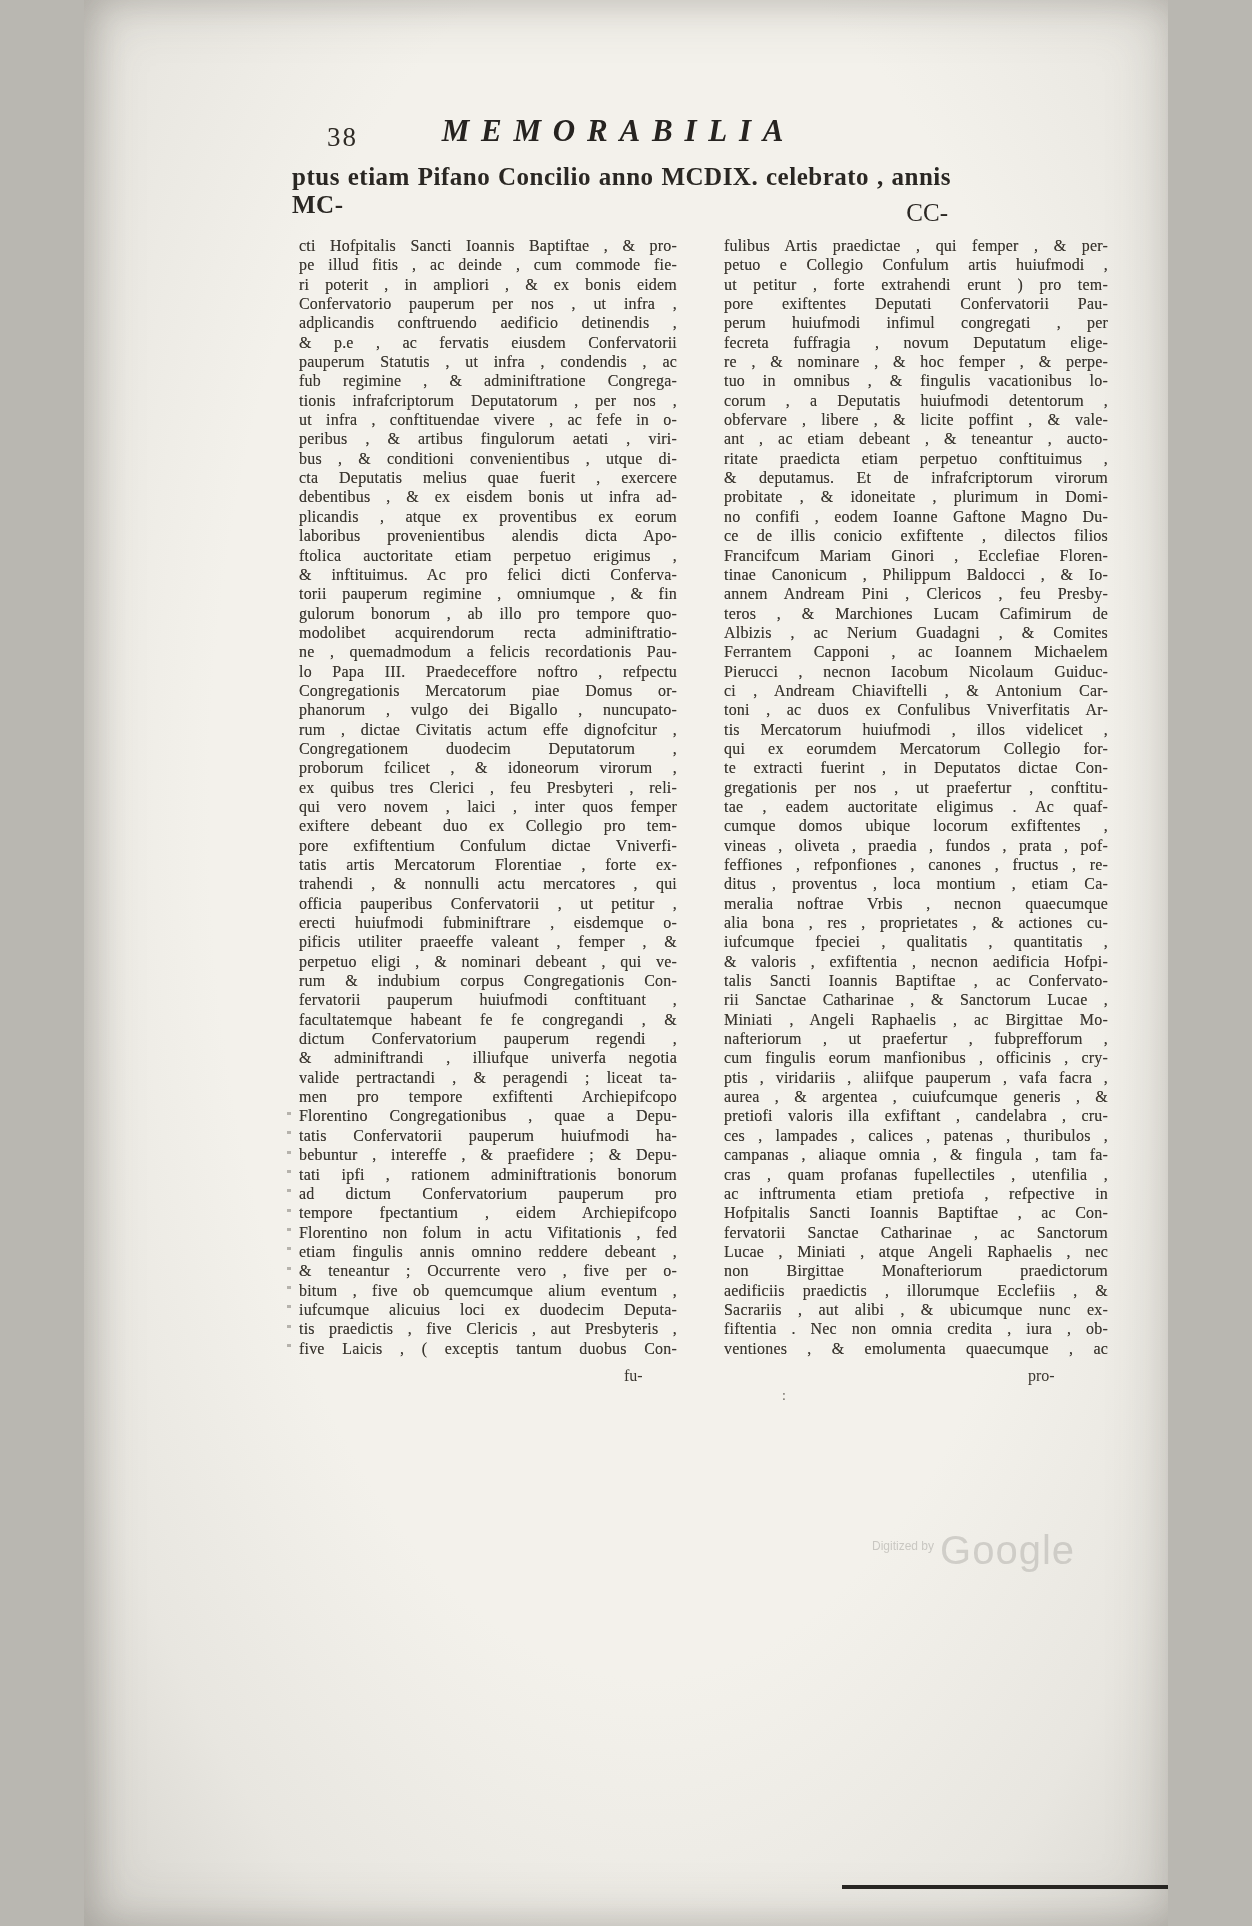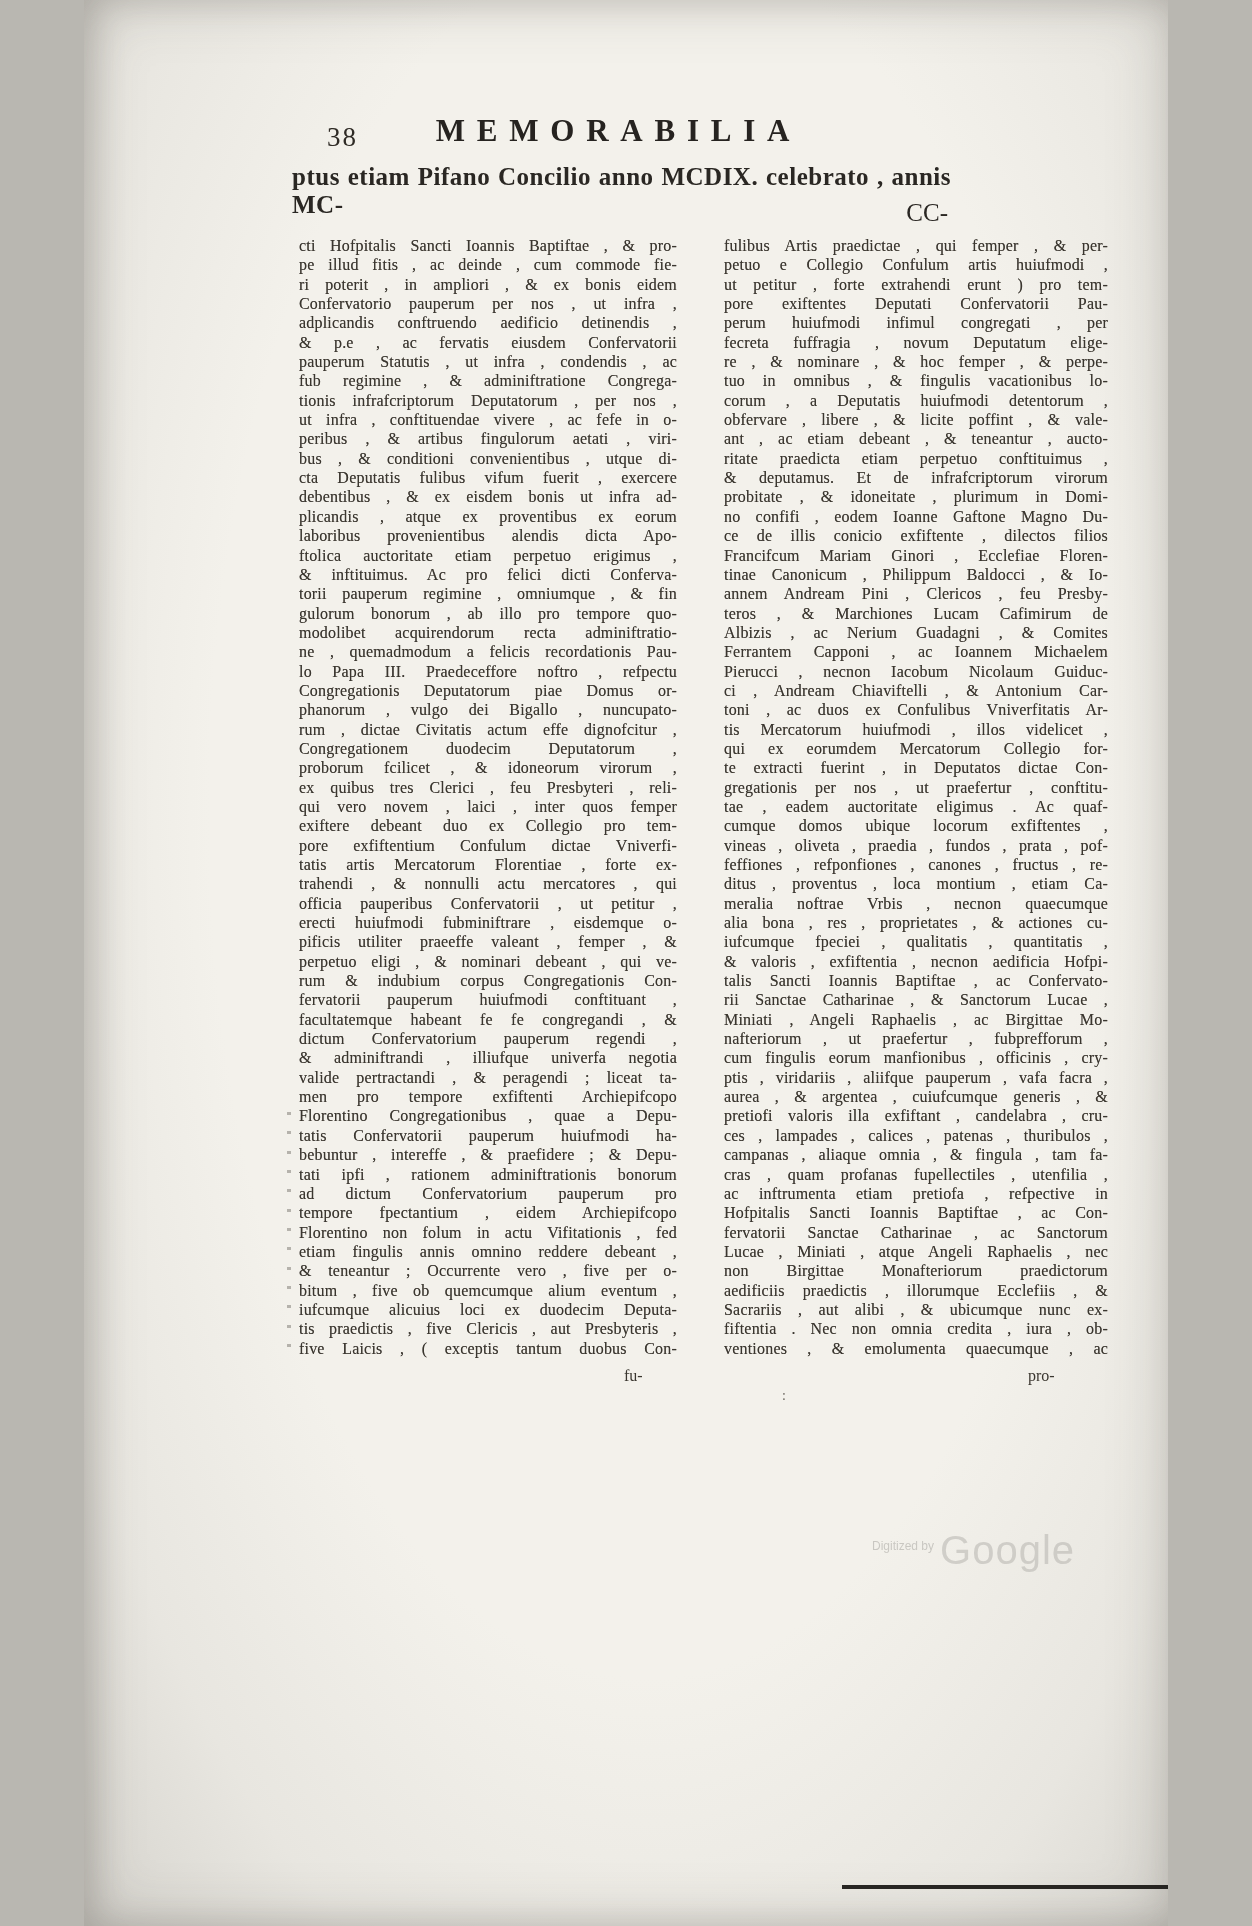--- a/index.html
+++ b/index.html
@@ -15,21 +15,21 @@
     color:#35312b;
   }
   
   .pagenum{
     position:absolute;left:243px;top:122px;
     font-size:27px;letter-spacing:2px;color:#2f2b26;
   }
   .running-head{
     position:absolute;left:215px;right:230px;top:113px;margin:0;
     text-align:center;
-    font-size:31px;font-weight:700;
+    font-size:31px;font-style:italic;font-weight:700;
     letter-spacing:.38em;color:#262320;
   }
   .intro{
     position:absolute;left:208px;right:217px;top:163px;
     font-size:25px;font-weight:600;letter-spacing:.5px;
     text-align:justify;text-align-last:justify;color:#2a2username723;color:#2a2723;
   }
   .intro-carry{
     position:absolute;right:220px;top:199px;
     font-size:25px;font-weight:400;color:#2a2723;
@@ -86,32 +86,32 @@
       <div class="tline">ri poterit , in ampliori , &amp; ex bonis eidem</div>
       <div class="tline">Confervatorio pauperum per nos , ut infra ,</div>
       <div class="tline">adplicandis conftruendo aedificio detinendis ,</div>
       <div class="tline">&amp; p.e , ac fervatis eiusdem Confervatorii</div>
       <div class="tline">pauperum Statutis , ut infra , condendis , ac</div>
       <div class="tline">fub regimine , &amp; adminiftratione Congrega-</div>
       <div class="tline">tionis infrafcriptorum Deputatorum , per nos ,</div>
       <div class="tline">ut infra , conftituendae vivere , ac fefe in o-</div>
       <div class="tline">peribus , &amp; artibus fingulorum aetati , viri-</div>
       <div class="tline">bus , &amp; conditioni convenientibus , utque di-</div>
-      <div class="tline">cta Deputatis fulibus vifum fuerit , exercere</div>
+      <div class="tline">cta Deputatis melius quae fuerit , exercere</div>
       <div class="tline">debentibus , &amp; ex eisdem bonis ut infra ad-</div>
       <div class="tline">plicandis , atque ex proventibus ex eorum</div>
       <div class="tline">laboribus provenientibus alendis dicta Apo-</div>
       <div class="tline">ftolica auctoritate etiam perpetuo erigimus ,</div>
       <div class="tline">&amp; inftituimus. Ac pro felici dicti Conferva-</div>
       <div class="tline">torii pauperum regimine , omniumque , &amp; fin</div>
       <div class="tline">gulorum bonorum , ab illo pro tempore quo-</div>
       <div class="tline">modolibet acquirendorum recta adminiftratio-</div>
       <div class="tline">ne , quemadmodum a felicis recordationis Pau-</div>
       <div class="tline">lo Papa III. Praedeceffore noftro , refpectu</div>
-      <div class="tline">Congregationis Deputatorum piae Domus or-</div>
+      <div class="tline">Congregationis Mercatorum piae Domus or-</div>
       <div class="tline">phanorum , vulgo dei Bigallo , nuncupato-</div>
       <div class="tline">rum , dictae Civitatis actum effe dignofcitur ,</div>
       <div class="tline">Congregationem duodecim Deputatorum ,</div>
       <div class="tline">proborum fcilicet , &amp; idoneorum virorum ,</div>
       <div class="tline">ex quibus tres Clerici , feu Presbyteri , reli-</div>
       <div class="tline">qui vero novem , laici , inter quos femper</div>
       <div class="tline">exiftere debeant duo ex Collegio pro tem-</div>
       <div class="tline">pore exfiftentium Confulum dictae Vniverfi-</div>
       <div class="tline">tatis artis Mercatorum Florentiae , forte ex-</div>
       <div class="tline">trahendi , &amp; nonnulli actu mercatores , qui</div>

